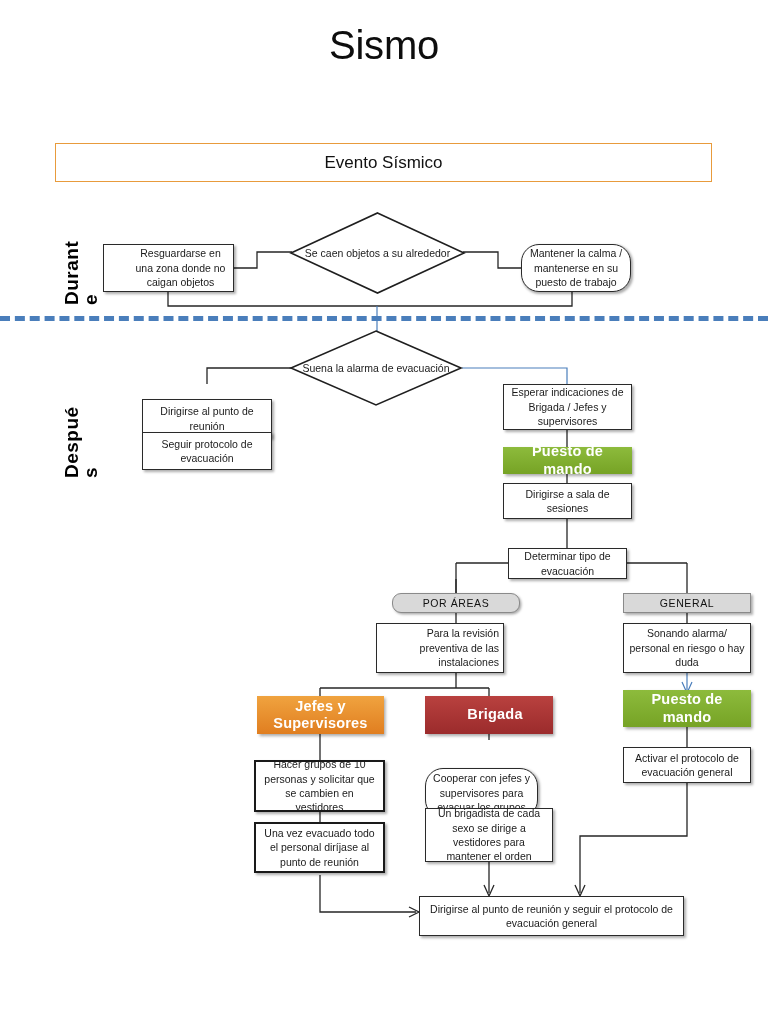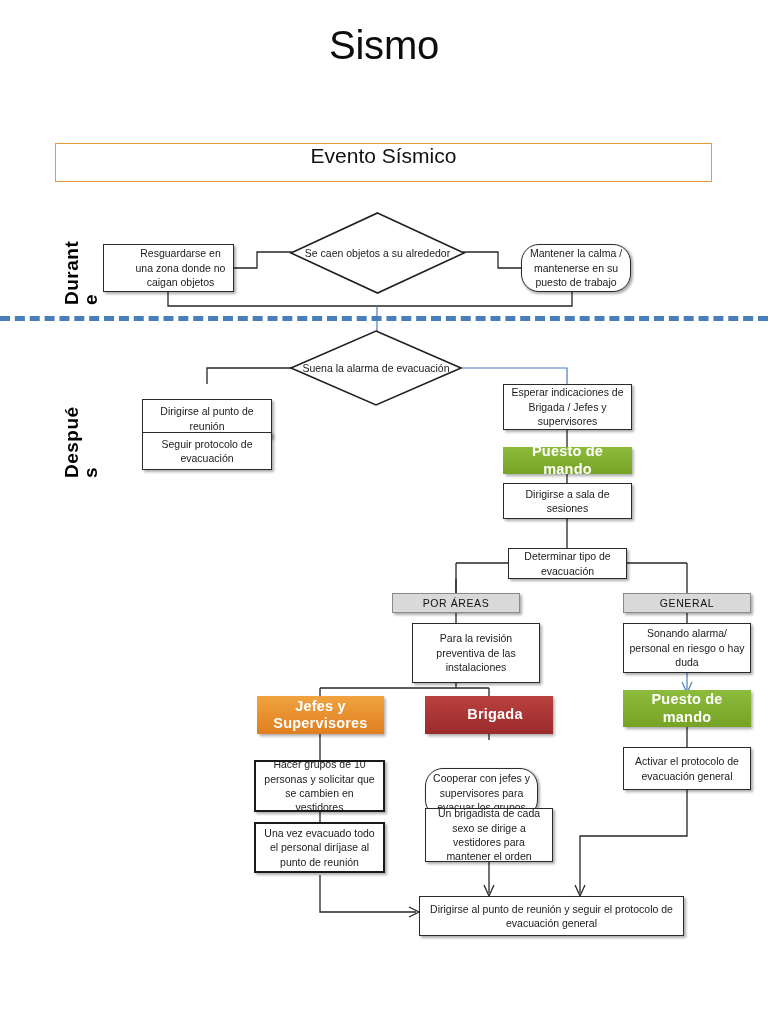--- a/index.html
+++ b/index.html
@@ -14,22 +14,22 @@
   .title{
     position:absolute;left:34px;top:22px;width:700px;
     text-align:center;font-size:40px;line-height:1.18;
     font-weight:400;color:#0d0d0d;letter-spacing:-0.2px;
   }
 
   
   .banner{
     position:absolute;left:55px;top:143px;width:655px;height:37px;
     border:1.6px solid #e89b3c;background:#ffffff;
-    display:flex;align-items:flex-start;justify-content:center;
-    font-size:21px;color:#111;
+    display:flex;align-items:center;justify-content:center;
+    font-size:17px;color:#111;
   }
 
   
   .phase{
     position:absolute;font-weight:bold;font-size:19px;color:#000;
     transform:rotate(-90deg);transform-origin:left top;
     white-space:pre-line;line-height:1.0;letter-spacing:.5px;
   }
 
   
@@ -202,24 +202,24 @@
   </div>
 
   <div class="node" style="left:503px;top:483px;width:129px;height:36px;">
     <span>Dirigirse a sala  de sesiones</span>
   </div>
 
   <div class="node" style="left:508px;top:548px;width:119px;height:31px;">
     <span>Determinar  tipo de evacuación</span>
   </div>
 
-  <div class="node grey" style="left:392px;top:593px;width:128px;height:20px;">
+  <div class="node grey" style="left:392px;top:593px;width:128px;height:20px;border-radius:9px;">
     <span>POR  ÁREAS</span>
   </div>
-  <div class="node" style="left:412px;top:623px;width:128px;height:60px;">
+  <div class="node" style="left:376px;top:623px;width:128px;height:50px;text-align:right;">
     <span>Para la revisión preventiva de las instalaciones</span>
   </div>
 
   <div class="node chip orange" style="left:257px;top:696px;width:127px;height:38px;">
     <span>Jefes y Supervisores</span>
   </div>
   <div class="node chip red" style="left:425px;top:696px;width:128px;height:38px;">
     <span>Brigada</span>
   </div>
 
@@ -239,21 +239,21 @@
 
   <div class="node grey" style="left:623px;top:593px;width:128px;height:20px;">
     <span>GENERAL</span>
   </div>
   <div class="node" style="left:623px;top:623px;width:128px;height:50px;">
     <span>Sonando alarma/ personal en riesgo o hay duda</span>
   </div>
   <div class="node chip green" style="left:623px;top:690px;width:128px;height:37px;">
     <span>Puesto de mando</span>
   </div>
-  <div class="node" style="left:623px;top:747px;width:128px;height:43px;">
+  <div class="node" style="left:623px;top:747px;width:128px;height:36px;">
     <span>Activar el protocolo de evacuación general</span>
   </div>
 
   <div class="node" style="left:419px;top:896px;width:265px;height:40px;">
     <span>Dirigirse al punto de reunión y seguir el protocolo de evacuación general</span>
   </div>
 
 </div>
 
 </body></html>

